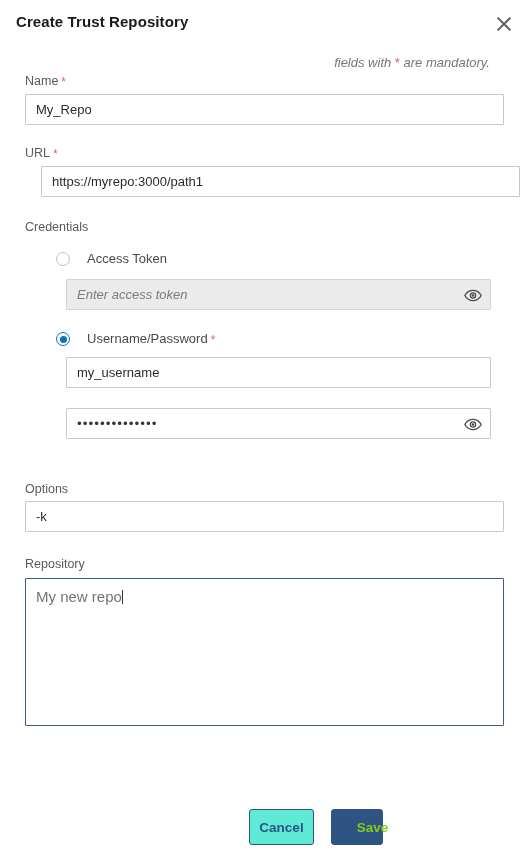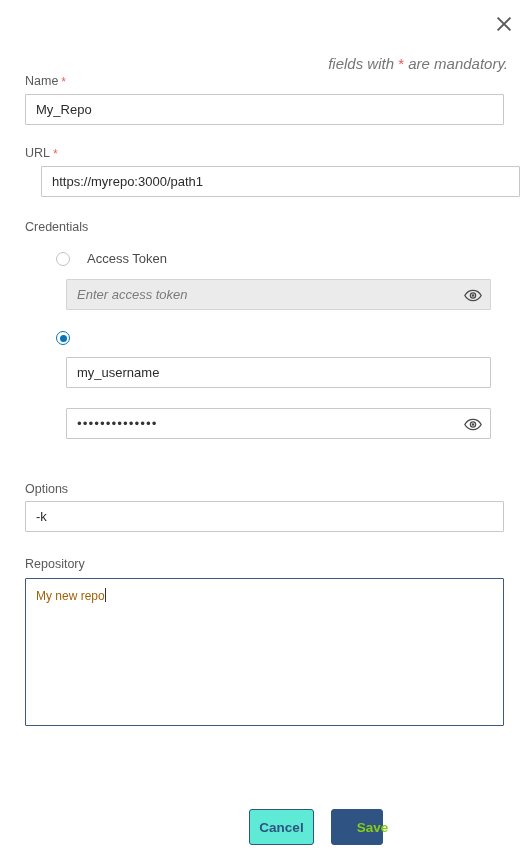--- a/index.html
+++ b/index.html
@@ -40,23 +40,23 @@
     cursor: pointer;
     display: flex;
     align-items: center;
     justify-content: center;
   }
   .close-icon svg { display: block; }
 
   
   .mandatory-note {
     position: absolute;
-    right: 21px;
+    right: 39px;
     top: 55px;
-    font-size: 15px;
+    font-size: 13px;
     font-style: italic;
     color: #767676;
     white-space: nowrap;
   }
   .mandatory-note .req { color: #e05a5a; font-style: normal; }
 
   
   .field-label {
     position: absolute;
     font-size: 12.5px;
@@ -161,22 +161,22 @@
     left: 25px;
     top: 578px;
     width: 479px;
     height: 148px;
     box-sizing: border-box;
     border: 1px solid #3d5a80;
     background: #ffffff;
     border-radius: 1px;
     padding: 9px 10px;
     font-family: "Liberation Sans", sans-serif;
-    font-size: 12px;
-    color: #a16207;
+    font-size: 15px;
+    color: #737373;
   }
   .caret {
     display: inline-block;
     width: 1px;
     height: 14px;
     background: #333;
     vertical-align: -2px;
     margin-left: 0px;
   }
 
@@ -211,20 +211,21 @@
     background: #2f5383;
     border: 1px solid #2f5383;
     color: #84cc16;
     padding-left: 31px;
   }
 </style>
 </head>
 <body>
 
 <div class="dialog-header">
+  <div class="dialog-title">Create Trust Repository</div>
   <div class="close-icon">
     <svg width="20" height="20" viewBox="0 0 20 20" aria-hidden="true">
       <path d="M3.6 3.6 L16.4 16.4 M16.4 3.6 L3.6 16.4" stroke="#5c5c5c" stroke-width="2" stroke-linecap="butt"></path>
     </svg>
   </div>
 </div>
 
 <div class="mandatory-note">
   <span>fields with </span><span class="req">*</span><span> are mandatory.</span>
 </div>
@@ -258,20 +259,21 @@
 <div class="eye-icon" style="left:464px; top:286px;">
   <svg width="18" height="13" viewBox="0 0 22 14" aria-hidden="true">
     <path d="M1 7 C4 1.6 7.6 0.7 11 0.7 C14.4 0.7 18 1.6 21 7 C18 12.4 14.4 13.3 11 13.3 C7.6 13.3 4 12.4 1 7 Z" fill="none" stroke="#4a4a4a" stroke-width="1.6"></path>
     <circle cx="11" cy="7" r="3.2" fill="none" stroke="#4a4a4a" stroke-width="1.6"></circle>
     <circle cx="11" cy="7" r="1.5" fill="#4a4a4a"></circle>
   </svg>
 </div>
 
 <div class="radio-row" style="top:331px;">
   <span class="radio-mark checked"></span>
+  <span class="radio-label"><span>Username/Password</span><span class="req-star">*</span></span>
 </div>
 
 <div class="text-input col-cred" style="top:357px;">
   <span>my_username</span>
 </div>
 
 <div class="text-input col-cred with-eye" style="top:408px;">
   <span class="dots">••••••••••••••</span>
 </div>
 <div class="eye-icon" style="left:464px; top:415px;">

